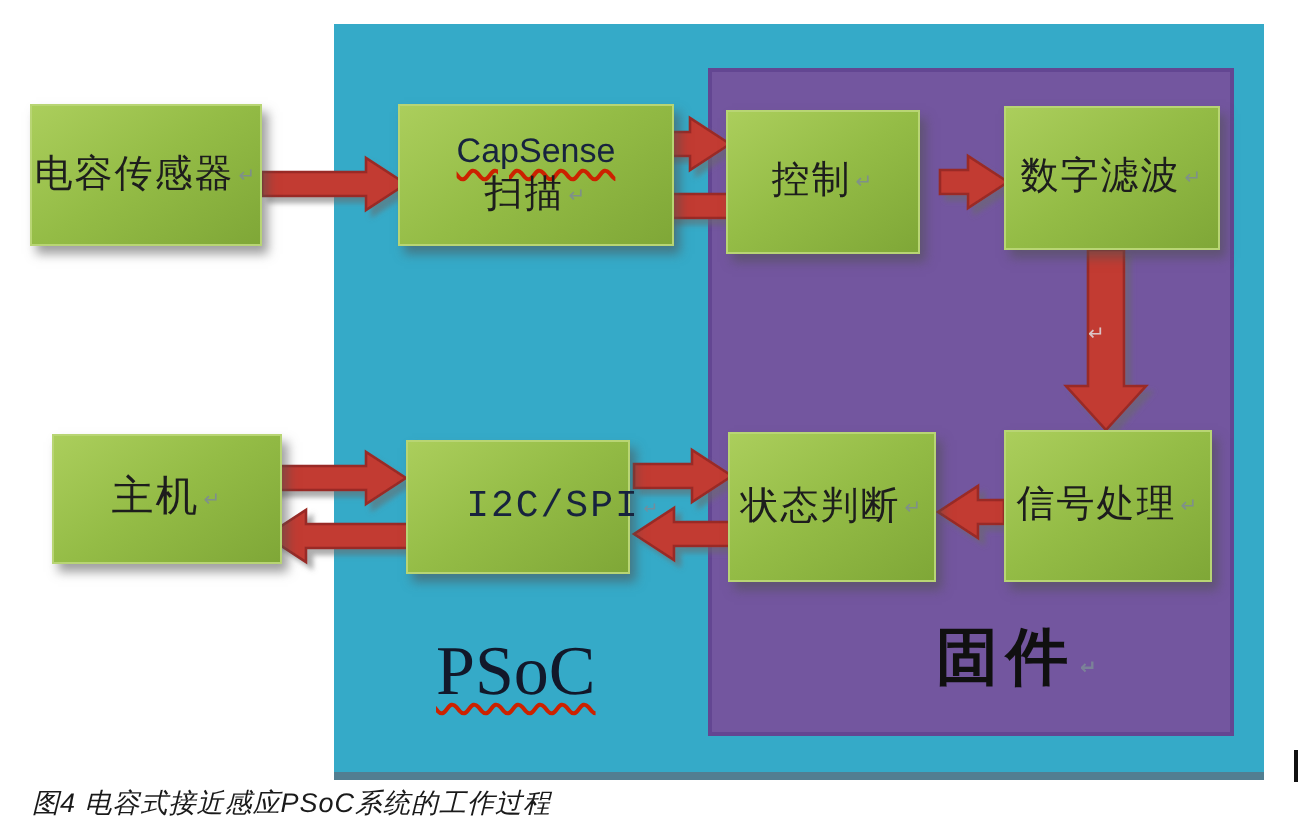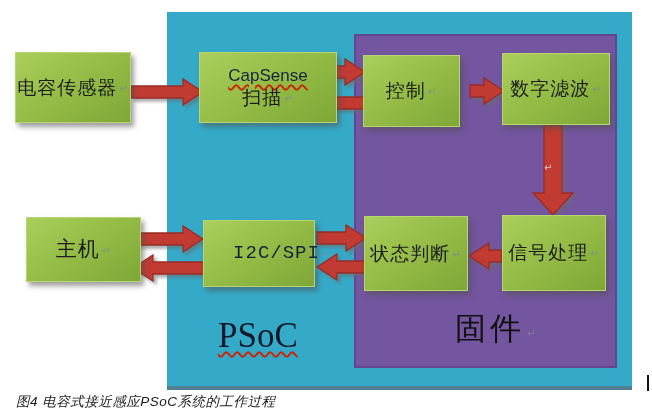--- a/index.html
+++ b/index.html
@@ -46,22 +46,22 @@
   }
   
   .psoc-label{
     position:absolute;left:218px;top:316px;
     font-family:"Liberation Serif","DejaVu Serif",serif;
     font-size:35px;color:#12182a;
     text-decoration:underline;text-decoration-style:wavy;
     text-decoration-color:#cc2200;text-decoration-thickness:2px;text-underline-offset:4px;
   }
   .firmware-label{
-    position:absolute;left:455px;top:308px;
-    font-size:31px;color:#101010;letter-spacing:4px;
+    position:absolute;left:468px;top:308px;
+    font-size:31px;color:#101010;letter-spacing:4px;font-weight:bold;
   }
   
   .caption{
     position:absolute;left:16px;top:393px;
     font-style:italic;font-size:13.5px;color:#1a1a1a;letter-spacing:.5px;
   }
   
   .pmark{font-size:10px;color:rgba(125,138,150,.85);vertical-align:2px;margin-left:2px;font-style:normal;}
   .pmark-float{position:absolute;font-size:10px;color:rgba(225,230,235,.8);}
   

